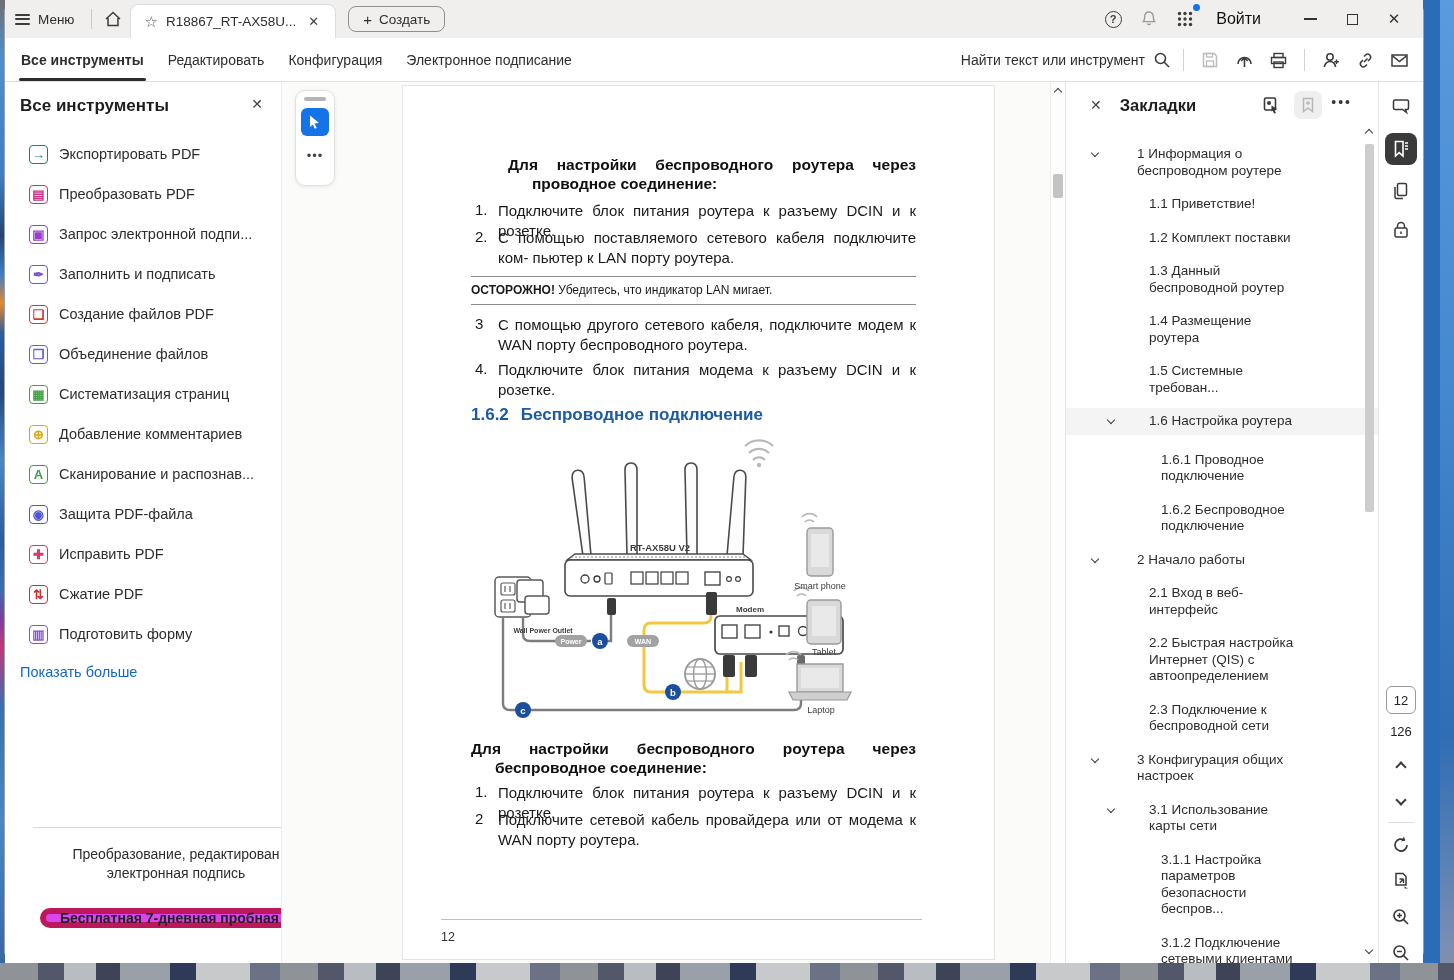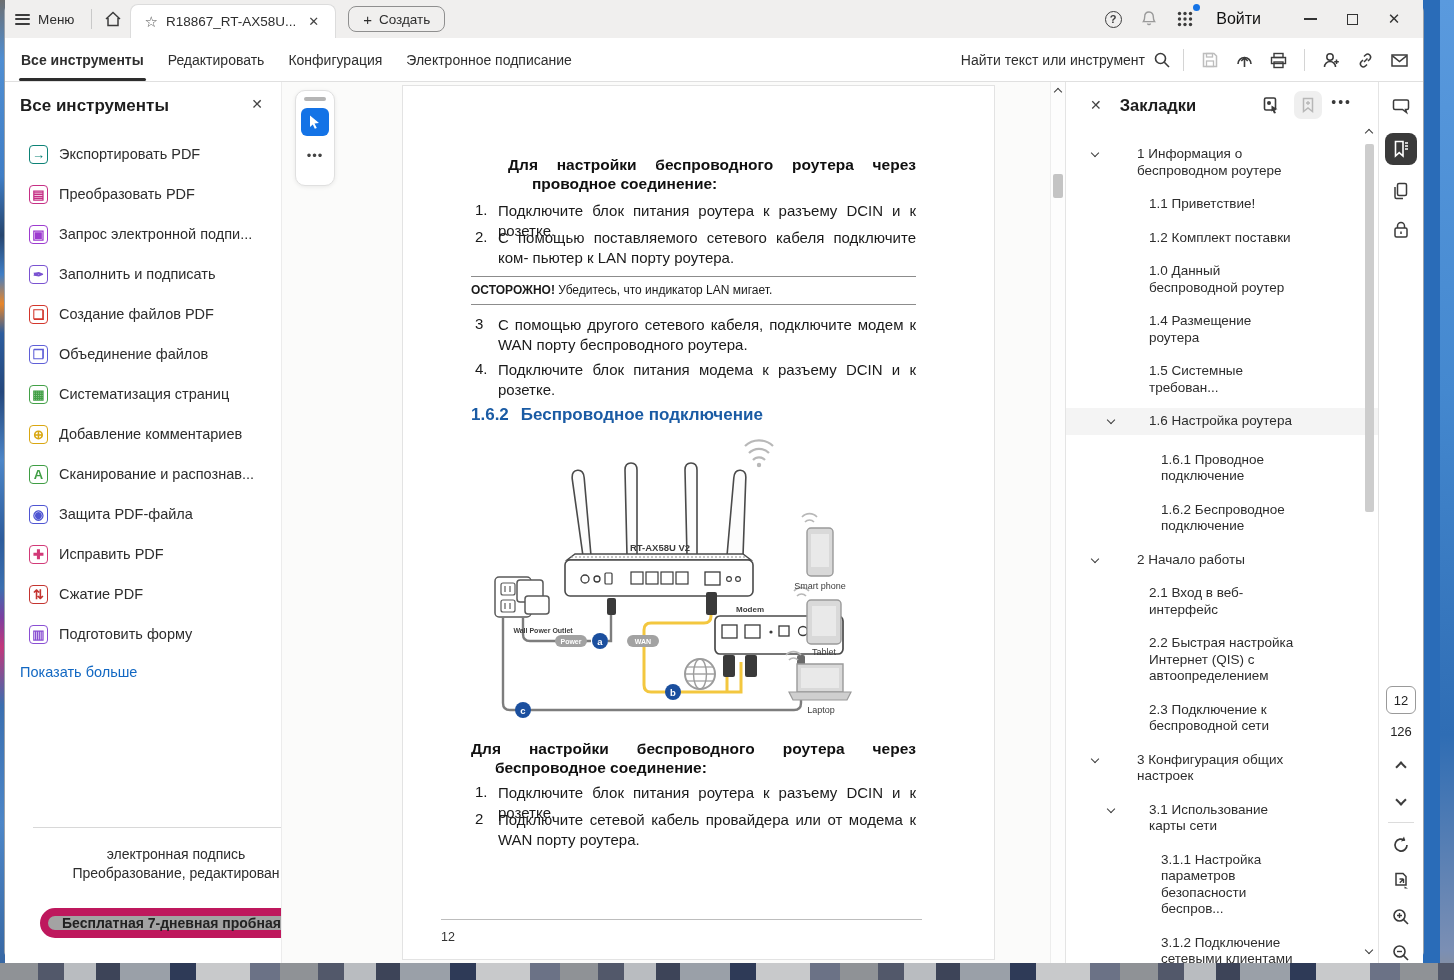--- a/index.html
+++ b/index.html
@@ -69,22 +69,22 @@
   .tp-title { font-size:17px; font-weight:bold; color:#1e1e1e; }
   .tp-close { position:absolute; right:18px; top:14px; font-size:14px; color:#444; cursor:pointer; }
   .tool-list { margin-top:18px; }
   .tool-row { display:flex; align-items:center; gap:11px; height:40px; padding-left:24px; cursor:pointer; }
   .tool-ic { width:19px; height:19px; border-radius:4px; display:flex; align-items:center; justify-content:center;
     font-size:13px; font-weight:bold; border:1.6px solid currentColor; }
   .tool-label { font-size:14.5px; color:#2d2d2d; white-space:nowrap; }
   .show-more { margin:10px 0 0 15px; font-size:14.5px; color:#1268c3; cursor:pointer; }
   .promo-divider { position:absolute; top:745px; left:28px; width:330px; height:1px; background:#d8d8d8; }
   .promo-text { position:absolute; top:763px; left:6px; width:330px; text-align:center; font-size:14px; color:#2d2d2d; line-height:19px; }
-  .trial-btn { position:absolute; top:826px; left:35px; width:300px; height:30px; border:8px solid #be185d; border-radius:16px;
-    font-size:14px; font-weight:bold; color:#222; display:flex; align-items:center; padding-left:14px; background:#a3a3a3; cursor:pointer; white-space:nowrap; }
+  .trial-btn { position:absolute; top:826px; left:35px; width:300px; height:20px; border:6px solid #be185d; border-radius:16px;
+    font-size:14px; font-weight:bold; color:#222; display:flex; align-items:center; padding-left:14px; background:#d946ef; cursor:pointer; white-space:nowrap; }
 
   
   .canvas { position:absolute; left:277px; right:358px; top:0; bottom:0; background:#fbfbfa; }
   .quick-tools { position:absolute; left:13px; top:8px; width:40px; height:96px; background:#fff; border:1px solid #e0e0e0;
     border-radius:10px; box-shadow:0 1px 4px rgba(0,0,0,.08); display:flex; flex-direction:column; align-items:center; padding-top:6px; }
   .qt-handle { width:22px; height:4px; border-radius:2px; background:#b5b5b5; }
   .qt-select { width:28px; height:28px; margin-top:7px; background:#1473e6; border-radius:6px; display:flex; align-items:center; justify-content:center; cursor:pointer; }
   .qt-more { margin-top:12px; font-size:13px; letter-spacing:1px; color:#444; cursor:pointer; }
 
   .page { position:absolute; left:120px; top:3px; width:593px; height:875px; background:#fff;
@@ -337,22 +337,22 @@
               <span class="tool-label">Сжатие PDF</span>
             </div>
           <div class="tool-row">
               <span class="tool-ic" style="color:#8a4fd3">▥</span>
               <span class="tool-label">Подготовить форму</span>
             </div>
         </div>
         <div class="show-more">Показать больше</div>
         <div class="promo-divider"></div>
         <div class="promo-text">
+          <div>Преобразование, редактирован</div>
           <div>электронная подпись</div>
-          <div>Преобразование, редактирован</div>
         </div>
         <div class="trial-btn">Бесплатная 7-дневная пробная</div>
       </aside>
 
       <div class="canvas">
 
         <div class="quick-tools">
           <span class="qt-handle"></span>
           <div class="qt-select">
             <svg class="ic-svg" width="16" height="16" viewBox="0 0 16 16">
@@ -546,21 +546,21 @@
                   <path d="M8 4 V8 M6 6 H10" stroke="currentColor" stroke-width="1.3"></path>
                 </svg>
             </div>
             <span class="bm-dots">•••</span>
           </div>
         </div>
         <div class="bm-list">
           <div class="bm-item bm-l1"><span class="bm-chev chev down small"></span><span>1 Информация о беспроводном роутере</span></div>
           <div class="bm-item bm-l2"><span>1.1 Приветствие!</span></div>
           <div class="bm-item bm-l2"><span>1.2 Комплект поставки</span></div>
-          <div class="bm-item bm-l2"><span>1.0 Данный беспроводной роутер</span></div>
+          <div class="bm-item bm-l2"><span>1.3 Данный беспроводной роутер</span></div>
           <div class="bm-item bm-l2"><span>1.4 Размещение роутера</span></div>
           <div class="bm-item bm-l2"><span>1.5 Системные требован...</span></div>
           <div class="bm-item bm-l2 selected"><span class="bm-chev chev down small"></span><span>1.6 Настройка роутера</span></div>
           <div class="bm-item bm-l3"><span>1.6.1 Проводное подключение</span></div>
           <div class="bm-item bm-l3"><span>1.6.2 Беспроводное подключение</span></div>
           <div class="bm-item bm-l1"><span class="bm-chev chev down small"></span><span>2 Начало работы</span></div>
           <div class="bm-item bm-l2"><span>2.1 Вход в веб-интерфейс</span></div>
           <div class="bm-item bm-l2"><span>2.2 Быстрая настройка Интернет (QIS) с автоопределением</span></div>
           <div class="bm-item bm-l2"><span>2.3 Подключение к беспроводной сети</span></div>
           <div class="bm-item bm-l1"><span class="bm-chev chev down small"></span><span>3 Конфигурация общих настроек</span></div>

